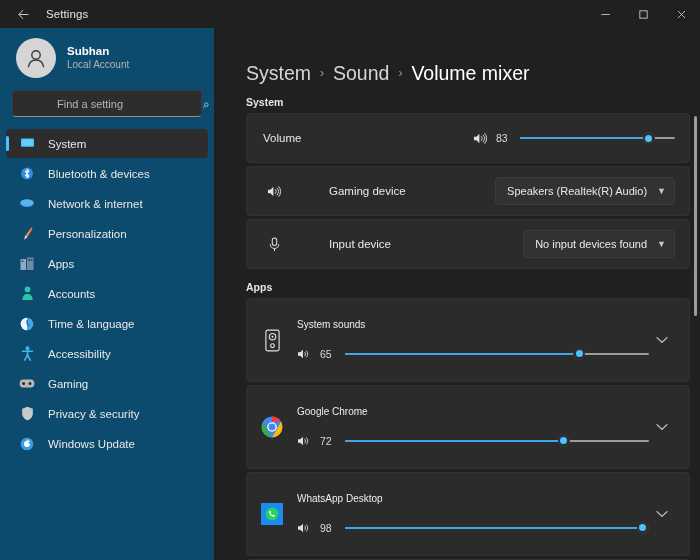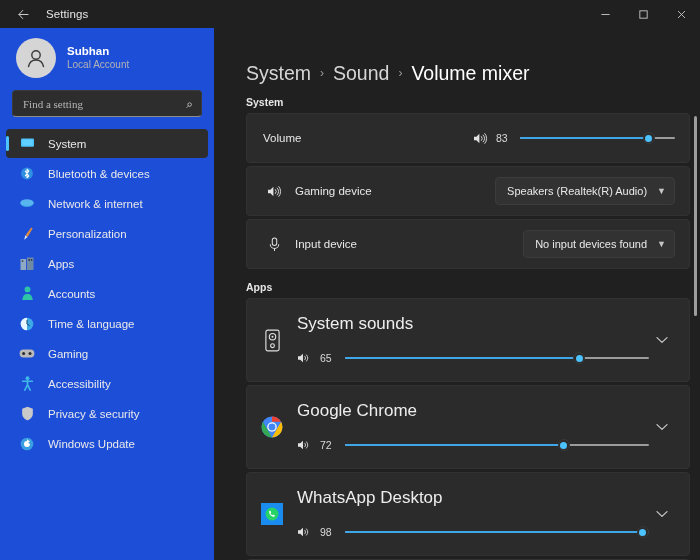--- a/index.html
+++ b/index.html
@@ -49,21 +49,21 @@
     color: #c8c8c8;
   }
   .wc svg { display: block; }
 
   
   .body { flex: 1; display: flex; min-height: 0; position: relative; }
 
   
   .sidebar {
     width: 214px; flex: 0 0 214px;
-    background: #1d4ed8;
+    background: #0c4a6e;
     padding-top: 4px;
     display: flex; flex-direction: column;
   }
   .account {
     display: flex; align-items: center;
     padding: 6px 0 10px 16px;
   }
   .avatar {
     width: 40px; height: 40px; border-radius: 50%;
     background: #d5d5d5;
@@ -84,21 +84,22 @@
     background: #2d2d2d;
     border: 1px solid #3a3a3a;
     border-bottom: 1px solid #8d8d8d;
     border-radius: 4px;
     display: flex; align-items: center;
     padding: 0 8px 0 10px;
   }
   .searchbox input {
     flex: 1; background: transparent; border: 0; outline: none;
     color: #c9c9c9; font-size: 11px;
-    font-family: Liberation Serif, serif;
+    font-family: Liberation Sans, sans-serif;
+    margin-left: 34px;
   }
   .searchbox input::placeholder { color: #b6b6b6; }
   .search-ico { color: #d0d0d0; font-size: 12px; margin-left: 4px; }
 
   .navlist { margin-top: 12px; padding: 0 6px; }
   .navitem {
     position: relative;
     height: 29px;
     display: flex; align-items: center;
     border-radius: 4px;
@@ -147,20 +148,21 @@
     border-radius: 4px;
     margin-bottom: 3px;
     position: relative;
   }
 
   
   .row {
     display: flex; align-items: center;
     height: 48px;
     padding: 0 14px 0 16px;
+    gap: 34px;
   }
   .row-ico {
     width: 22px; flex: 0 0 22px;
     display: flex; align-items: center; justify-content: center;
     color: #e2e2e2; margin-right: 10px;
   }
   .row-label { font-size: 11.5px; color: #e8e8e8; flex: 1; }
 
   .slider-inline { display: flex; align-items: center; gap: 8px; }
   .spk { color: #e0e0e0; display:flex; align-items:center;}
@@ -209,21 +211,21 @@
     height: 82px;
     padding: 0 14px 0 12px;
     position: relative;
   }
   .app-ico {
     width: 26px; height: 26px; flex: 0 0 26px;
     display: flex; align-items: center; justify-content: center;
     margin-right: 12px;
   }
   .app-main { flex: 1; min-width: 0; }
-  .app-name { font-size: 17px; color: #ededed; margin-bottom: 16px; }
+  .app-name { font-size: 10px; color: #ededed; margin-bottom: 16px; }
   .app-slider { display: flex; align-items: center; gap: 9px; }
   .expander {
     width: 26px; height: 26px; flex: 0 0 26px;
     display: flex; align-items: center; justify-content: center;
     color: #c4c4c4; font-size: 10px;
     align-self: center;
   }
   .cutcard { height: 16px; overflow: hidden; padding: 0 12px; }
 
   
@@ -365,38 +367,38 @@
               <circle cx="7" cy="7" r="6.3" fill="#3fa9e8"></circle>
               <path d="M7 0.7 A6.3 6.3 0 0 0 7 13.3 Z" fill="#eaf6ff"></path>
               <path d="M7 3.4 V7 L9.4 8.6" stroke="#1b4a6b" stroke-width="1" fill="none" stroke-linecap="round"></path>
             </svg>
           </span>
           <span class="nav-label">Time &amp; language</span>
         </div>
 
         <div class="navitem">
           <span class="nav-ico">
+            <svg width="13" height="15" viewBox="0 0 13 16">
+              <circle cx="6.5" cy="2.4" r="2.1" fill="#3fb8e8"></circle>
+              <path d="M1.4 5.6 H11.6" stroke="#3fb8e8" stroke-width="1.8" stroke-linecap="round"></path>
+              <path d="M6.5 5.2 V9.4 L3.6 15 M6.5 9.4 L9.4 15" stroke="#3fb8e8" stroke-width="1.8" fill="none" stroke-linecap="round"></path>
+            </svg>
+          </span>
+          <span class="nav-label">Accessibility</span>
+        </div>
+
+        <div class="navitem">
+          <span class="nav-ico">
             <svg width="16" height="11" viewBox="0 0 16 11">
               <rect x="0.6" y="1.6" width="14.8" height="7.8" rx="3.9" fill="#b9b9b9"></rect>
               <circle cx="4.6" cy="5.5" r="1.5" fill="#2b2b2b"></circle>
               <circle cx="11" cy="5.5" r="1.5" fill="#2b2b2b"></circle>
             </svg>
           </span>
           <span class="nav-label">Gaming</span>
-        </div>
-
-        <div class="navitem">
-          <span class="nav-ico">
-            <svg width="13" height="15" viewBox="0 0 13 16">
-              <circle cx="6.5" cy="2.4" r="2.1" fill="#3fb8e8"></circle>
-              <path d="M1.4 5.6 H11.6" stroke="#3fb8e8" stroke-width="1.8" stroke-linecap="round"></path>
-              <path d="M6.5 5.2 V9.4 L3.6 15 M6.5 9.4 L9.4 15" stroke="#3fb8e8" stroke-width="1.8" fill="none" stroke-linecap="round"></path>
-            </svg>
-          </span>
-          <span class="nav-label">Accessibility</span>
         </div>
 
         <div class="navitem">
           <span class="nav-ico">
             <svg width="13" height="15" viewBox="0 0 13 16">
               <path d="M6.5 0.7 L12.2 3 V8 C12.2 11.8 9.5 14.2 6.5 15.3 C3.5 14.2 0.8 11.8 0.8 8 V3 Z" fill="#c9c9c9"></path>
             </svg>
           </span>
           <span class="nav-label">Privacy &amp; security</span>
         </div>

